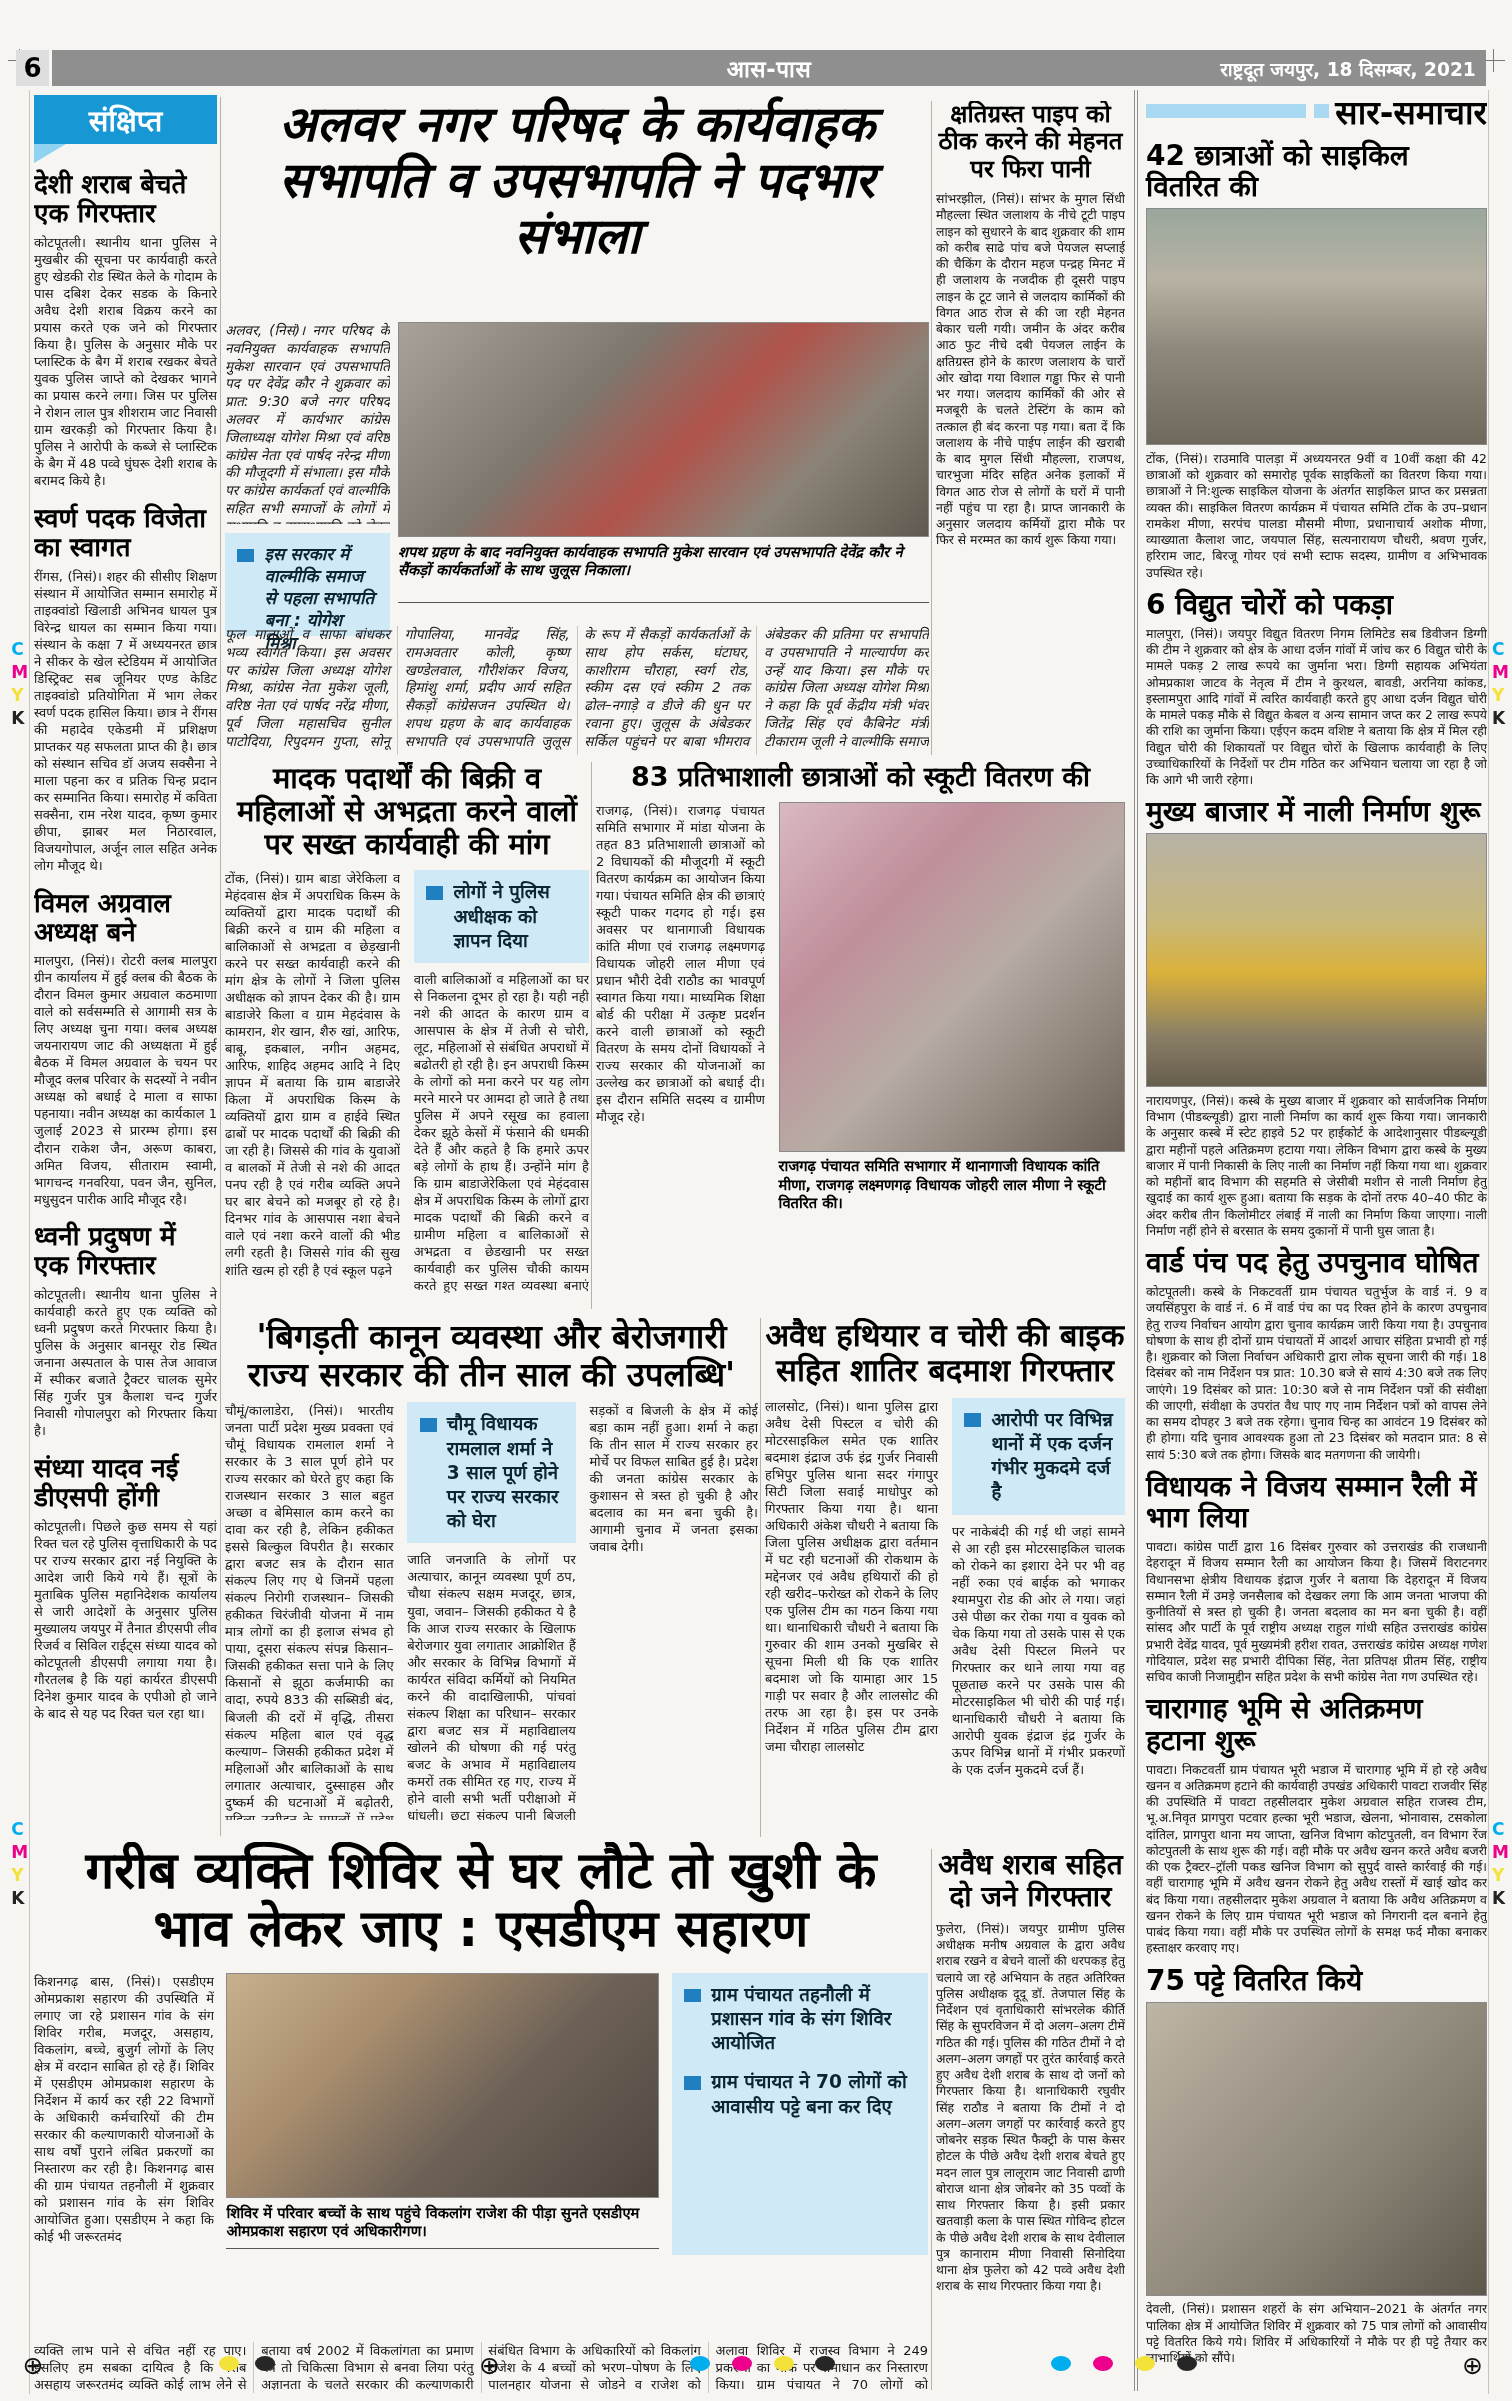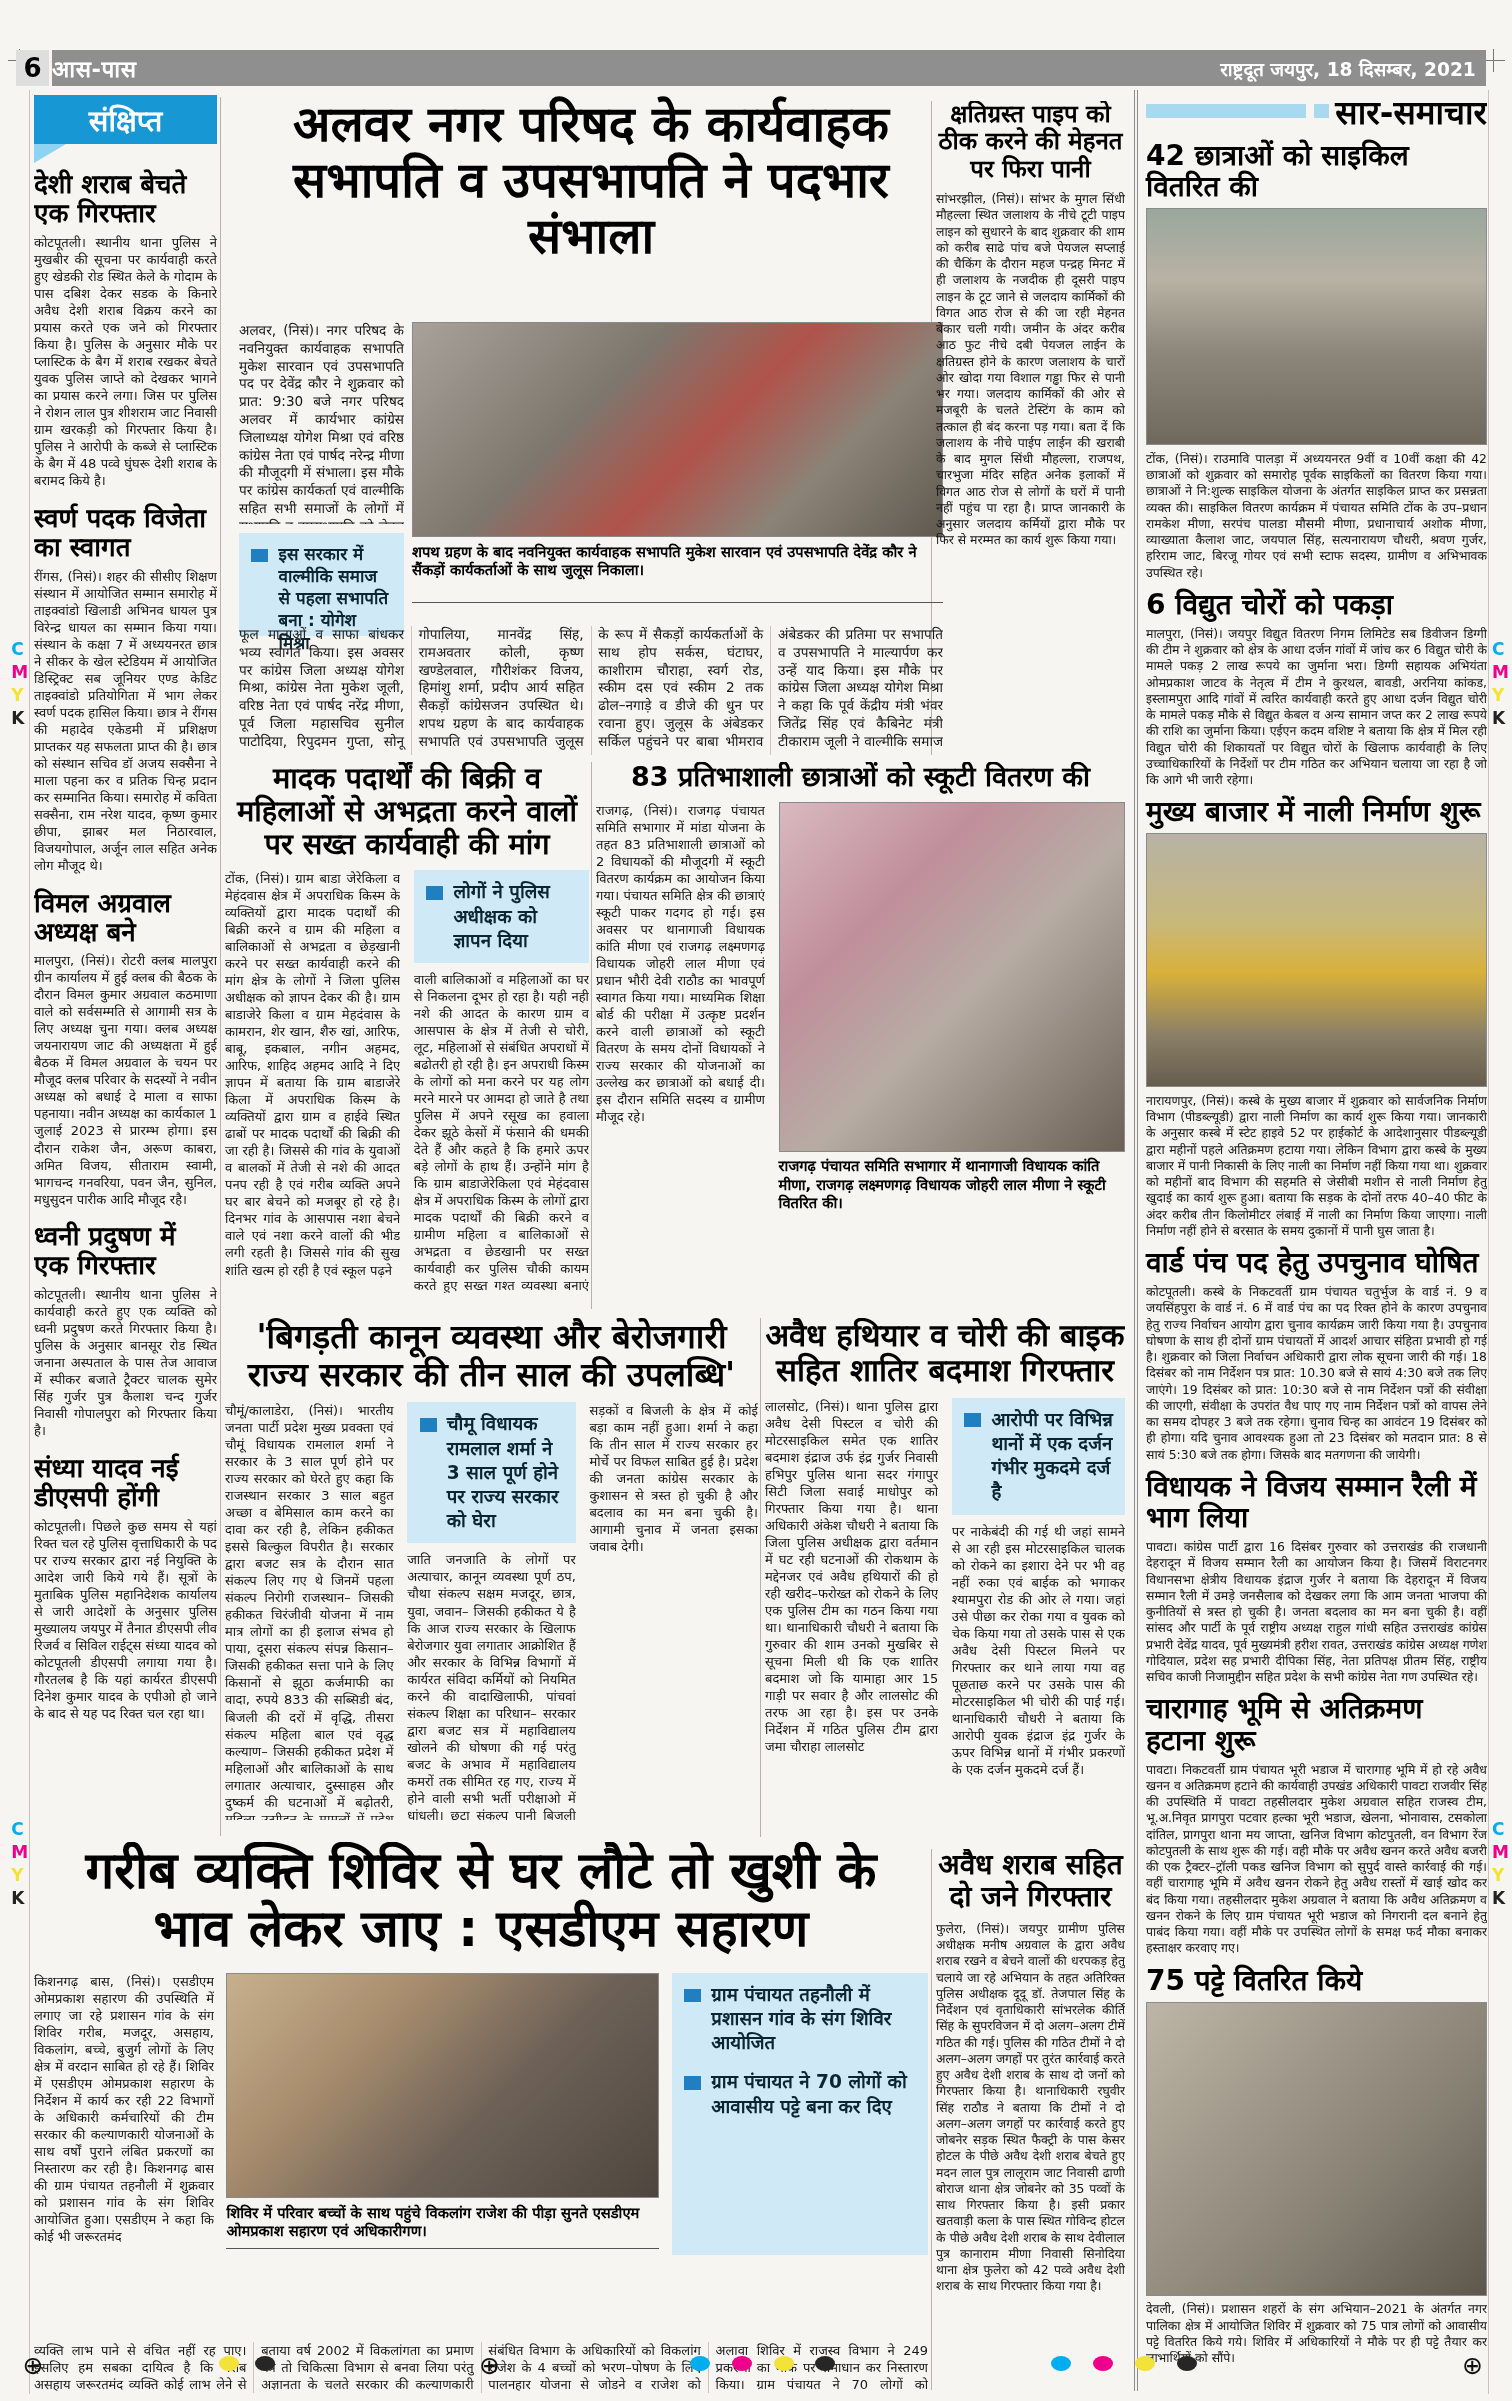--- a/index.html
+++ b/index.html
@@ -4,21 +4,21 @@
 <style>
   html,body{margin:0;padding:0;background:#e9e7e2;}
   #page{position:relative;width:1512px;height:2401px;background:#f7f5f1;overflow:hidden;
         font-family:"DejaVu Sans","Liberation Sans",sans-serif;color:#111;}
   .abs{position:absolute;}
   
   #pgnum{left:16px;top:50px;width:33px;height:36px;background:#dedede;color:#000;
          font-size:26px;font-weight:800;display:flex;align-items:center;justify-content:center;}
   #topbar{left:52px;top:50px;width:1434px;height:36px;background:#8f8f8f;color:#fff;
           display:flex;align-items:center;}
-  #topbar .sec{flex:1;font-size:22.6px;font-weight:800;letter-spacing:0.6px;}
+  #topbar .sec{flex:1;text-align:center;font-size:22.6px;font-weight:800;letter-spacing:0.6px;}
   #topbar .mast{position:absolute;right:10.2px;font-size:18.6px;font-weight:700;}
   
   .hl{font-weight:800;color:#000;line-height:1.14;text-align:center;margin:0;}
   .hl-left{font-weight:800;color:#000;line-height:1.12;text-align:left;margin:0;}
   .bt{font-size:13px;line-height:1.31;text-align:justify;color:#151515;}
   .caption{font-weight:700;font-size:14.7px;line-height:1.25;color:#000;text-align:left;}
   .rule-b{border-bottom:1.1px solid #555;}
   
   .photo{border:0.6px solid #8a8a8a;box-sizing:border-box;}
   .ph-crowd{background:linear-gradient(135deg,#a8a29a 0%,#7e776e 35%,#b0534a 55%,#8b8378 75%,#5f594f 100%);}
@@ -45,21 +45,21 @@
   
   #rightcol{left:1134px;top:90px;width:353px;height:2301px;border-left:4px double #8d8d8d;
             padding-left:8px;box-sizing:border-box;overflow:hidden;}
   #sarhead{display:flex;align-items:center;height:42px;margin-bottom:3.4px;}
   #sarhead .bar{flex:1;height:14.7px;background:#a9d9f0;}
   #sarhead .bar2{width:14.7px;height:14.7px;background:#a9d9f0;margin:0 6.8px 0 8px;}
   #sarhead .t{font-size:33px;font-weight:800;color:#000;white-space:nowrap;}
   .rs-h{font-size:28px;margin:8px 0 5.6px 0;}
   .rs-ph{width:100%;margin:2.3px 0 5.6px 0;}
   
-  #lead{left:239px;top:97px;width:704px;height:660px;}
+  #lead{left:225px;top:97px;width:704px;height:660px;font-style:italic;}
   #lead h1{font-size:49px;}
   
   .colrow{display:flex;gap:13.6px;}
   .colrow .c{flex:1;overflow:hidden;}
   
   .dot{width:20.3px;height:15.2px;border-radius:50%;}
   .reg{font-size:25px;color:#111;line-height:1;}
   .cmyk{display:flex;flex-direction:column;font-weight:800;font-size:17px;line-height:1.35;}
   .crop{width:22.6px;height:22.6px;}
   .crop::before{content:"";position:absolute;left:10.7px;top:0;width:1.1px;height:22.6px;background:#777;}

